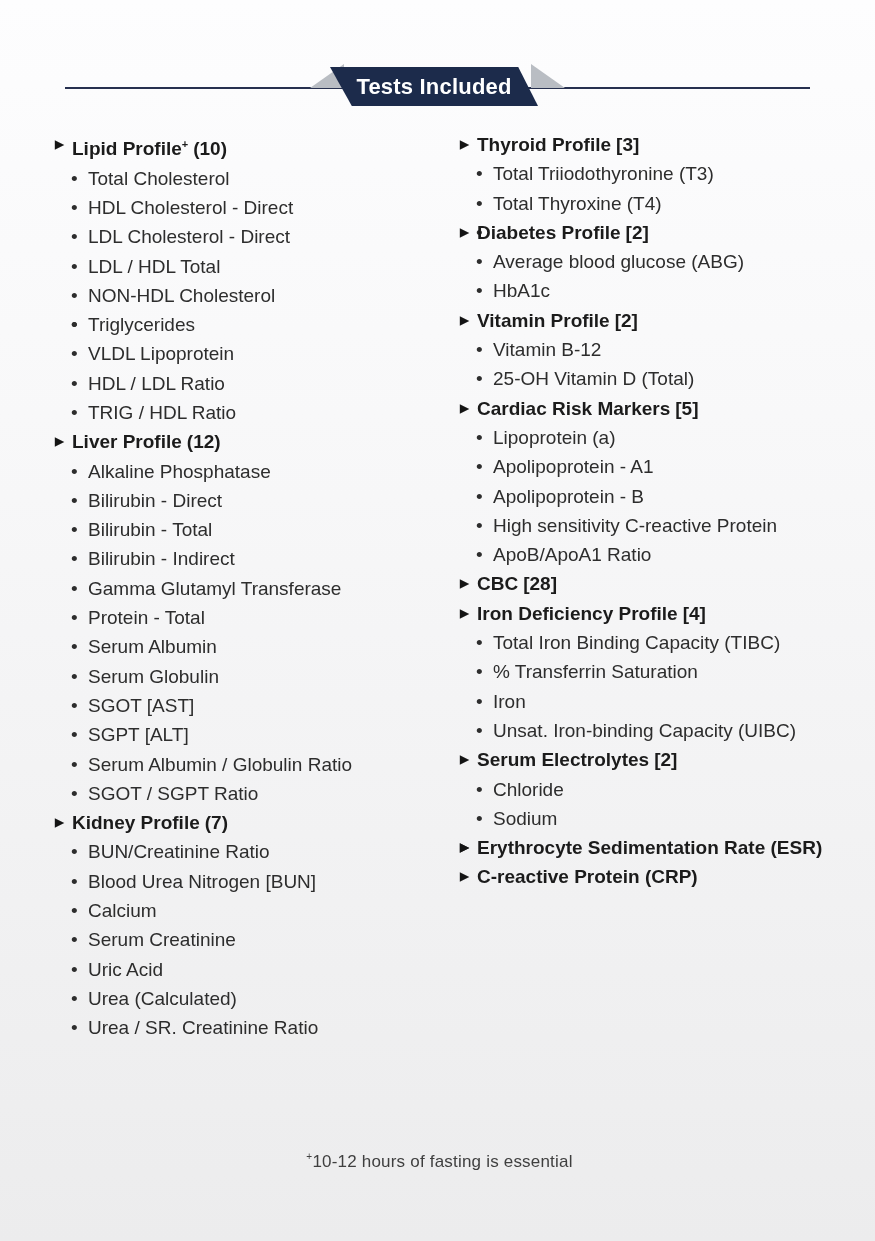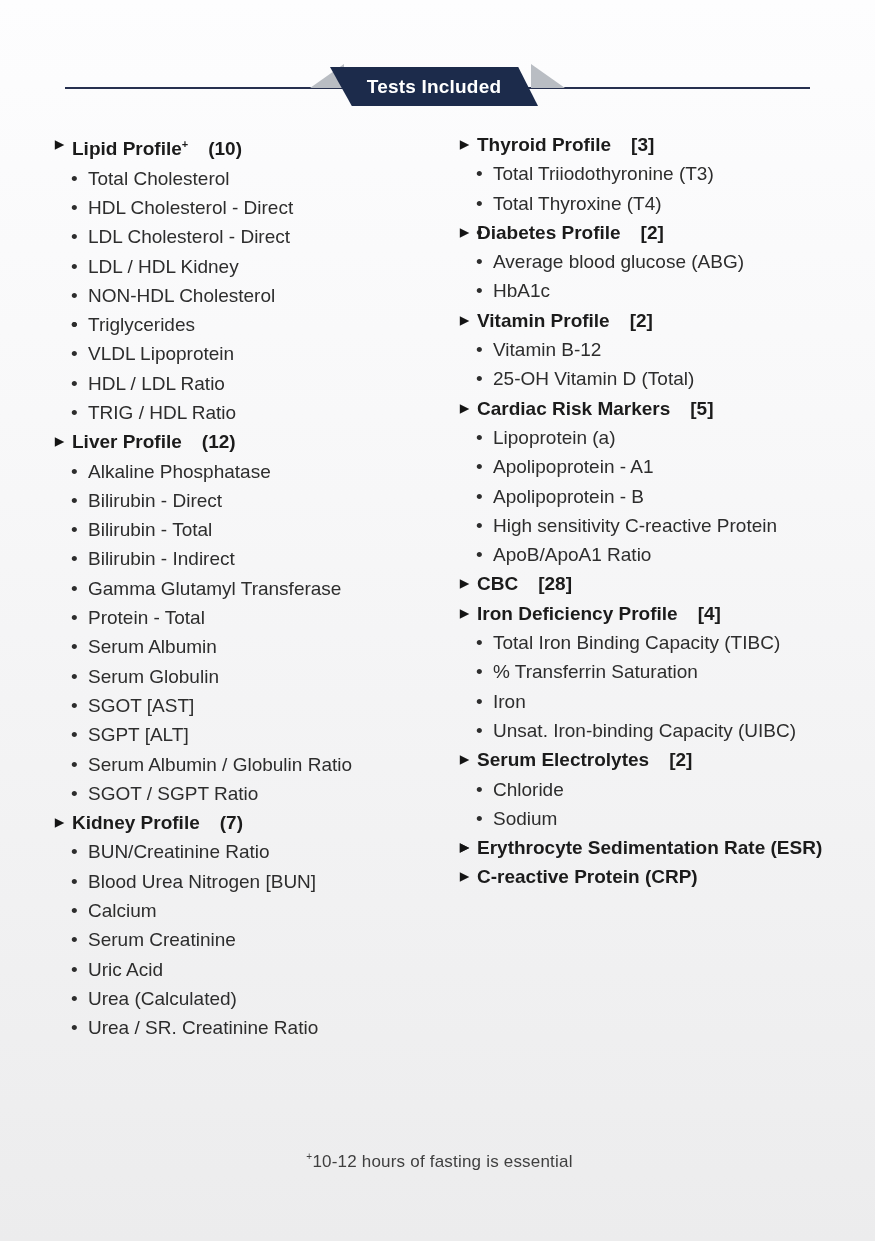--- a/index.html
+++ b/index.html
@@ -18,35 +18,35 @@
   }
   .fold-left  { left:310px; clip-path:polygon(0 100%, 100% 0, 100% 100%); }
   .fold-right { left:531px; clip-path:polygon(0 0, 100% 100%, 0 100%); }
   .ribbon {
     position:absolute; left:330px; top:67px; width:208px; height:39px;
     background:#1c2b4b;
     clip-path:polygon(0 0, 90.5% 0, 100% 100%, 10.5% 100%);
     display:flex; align-items:center; justify-content:center;
   }
   .ribbon-label {
-    color:#ffffff; font-weight:bold; font-size:19px; letter-spacing:0.2px;
+    color:#ffffff; font-weight:bold; font-size:22px; letter-spacing:0.2px;
   }
   
   .columns { position:absolute; left:55px; top:130px; display:flex; }
   .col-left  { width:385px; }
   .col-right { width:365px; margin-left:20px; }
   .section-header {
     position:relative; padding-left:17px;
     font-weight:bold; font-size:19px; line-height:29.3px; color:#1b1b1b;
   }
   .marker {
     position:absolute; left:0; top:0; font-size:11.5px; line-height:29.3px; color:#141414;
   }
   .sup { vertical-align:super; font-size:11px; font-weight:bold; }
-  .count { margin-left:20px; }
+  .count { margin-left:5px; }
   .item {
     position:relative; padding-left:33px;
     font-size:19px; line-height:29.3px; color:#2d2d2d;
   }
   .bullet { position:absolute; left:16px; top:0; line-height:29.3px; color:#2d2d2d; }
   
   .footnote {
     position:absolute; top:1151px; left:2px; width:875px; text-align:center;
     font-size:17px; color:#3f3f3f; letter-spacing:0.2px;
   }
@@ -64,21 +64,21 @@
     <span class="ribbon-label">Tests Included</span>
   </div>
 
   <div class="columns">
     <div class="col-left" id="col-left">
         <div class="section">
           <div class="section-header"><span class="marker">▶</span><span>Lipid Profile</span><span class="sup">+</span><span class="count">(10)</span></div>
           <div class="item"><span class="bullet">•</span><span>Total Cholesterol</span></div>
           <div class="item"><span class="bullet">•</span><span>HDL Cholesterol - Direct</span></div>
           <div class="item"><span class="bullet">•</span><span>LDL Cholesterol - Direct</span></div>
-          <div class="item"><span class="bullet">•</span><span>LDL / HDL Kidney</span></div>
+          <div class="item"><span class="bullet">•</span><span>LDL / HDL Total</span></div>
           <div class="item"><span class="bullet">•</span><span>NON-HDL Cholesterol</span></div>
           <div class="item"><span class="bullet">•</span></div>
           <div class="item"><span class="bullet">•</span><span>Triglycerides</span></div>
           <div class="item"><span class="bullet">•</span><span>VLDL Lipoprotein</span></div>
           <div class="item"><span class="bullet">•</span><span>HDL / LDL Ratio</span></div>
           <div class="item"><span class="bullet">•</span><span>TRIG / HDL Ratio</span></div>
         </div>
         <div class="section">
           <div class="section-header"><span class="marker">▶</span><span>Liver Profile</span><span class="count">(12)</span></div>
           <div class="item"><span class="bullet">•</span><span>Alkaline Phosphatase</span></div>

